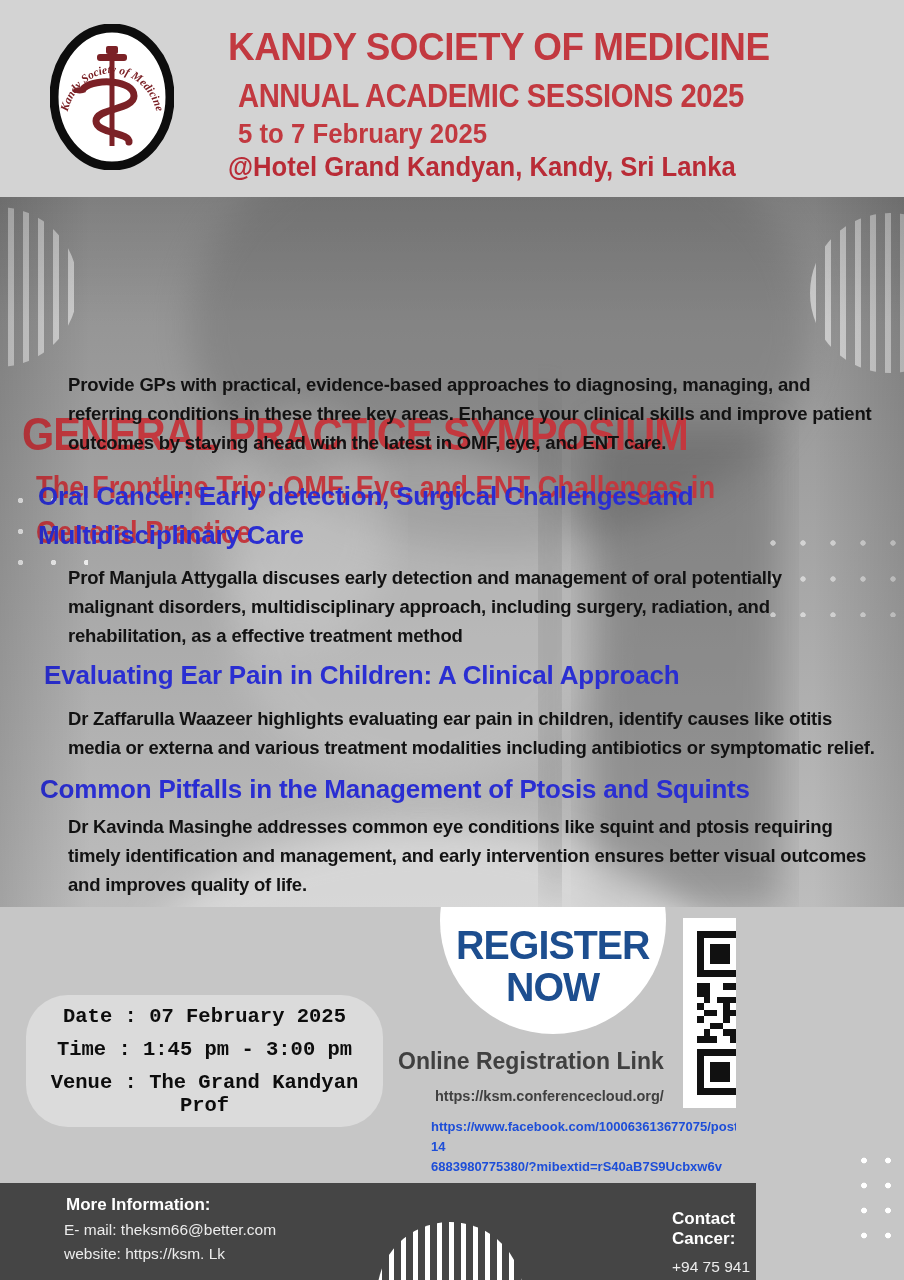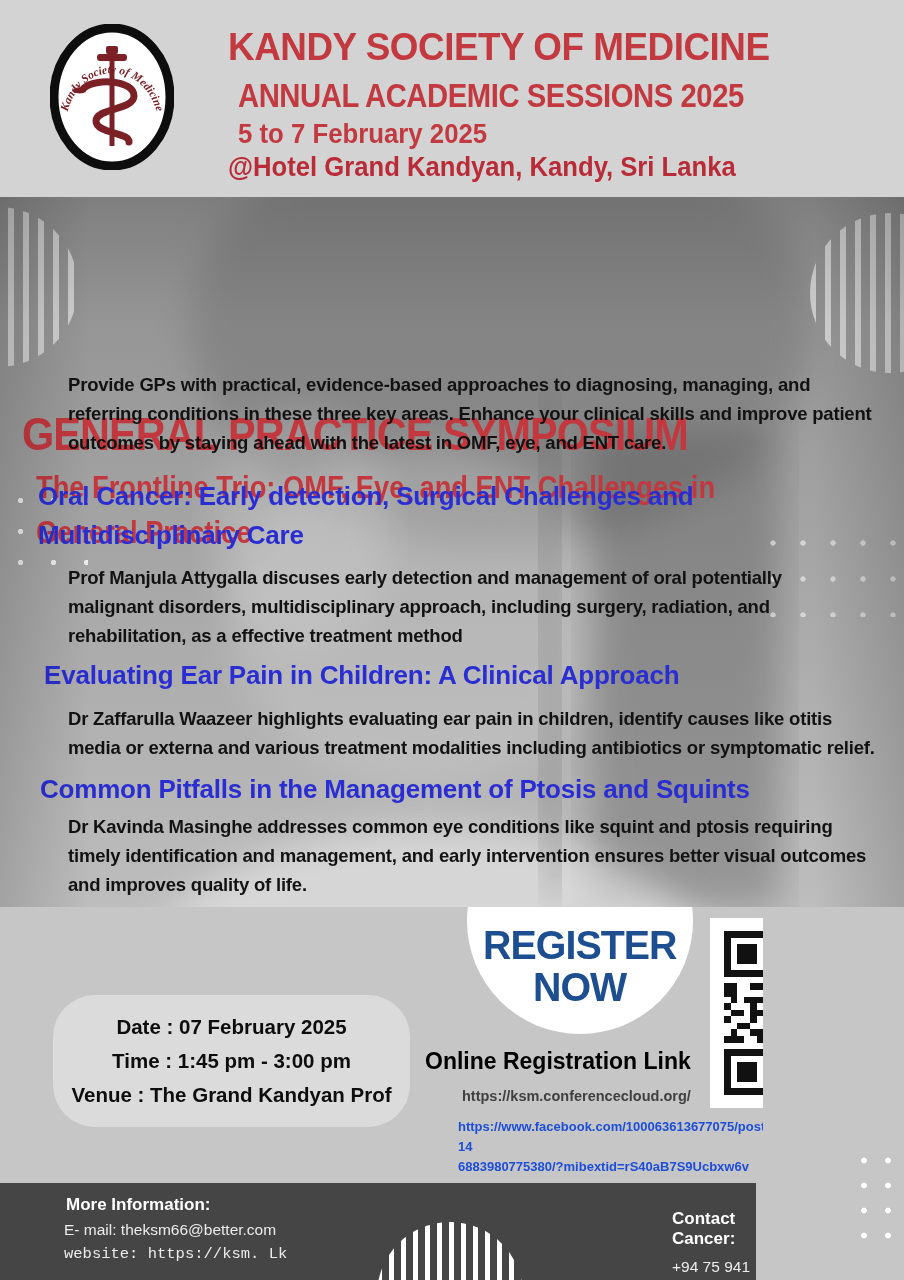--- a/index.html
+++ b/index.html
@@ -24,26 +24,26 @@
   .bodysec::after{content:"";position:absolute;inset:0;background:linear-gradient(90deg,rgba(0,0,0,.14),transparent 10%,transparent 90%,rgba(0,0,0,.14)),linear-gradient(180deg,rgba(0,0,0,.10),transparent 18%);pointer-events:none;}
   .headbg{position:absolute;inset:0;}
   .stripecircle{position:absolute;width:160px;height:160px;border-radius:50%;background:repeating-linear-gradient(90deg,rgba(255,255,255,.55) 0 6px,rgba(255,255,255,0) 6px 15px);}
   .dotgrid{position:absolute;background-image:radial-gradient(circle,rgba(255,255,255,.8) 2.4px,rgba(255,255,255,0) 3px);}
   .gp-title{position:absolute;left:22px;top:210px;font-size:46px;font-weight:800;color:#c3383e;letter-spacing:-1px;transform:scaleX(.90);transform-origin:left;white-space:nowrap;}
   .gp-subtitle{position:absolute;left:36px;top:268px;width:880px;font-size:31px;font-weight:800;color:#c3383e;line-height:45px;transform:scaleX(.88);transform-origin:left;}
   .para{position:absolute;color:#121212;font-weight:700;font-size:18.5px;line-height:29px;letter-spacing:-.2px;}
   .bluehead{position:absolute;color:var(--heading-blue);font-weight:800;font-size:26px;line-height:39px;letter-spacing:-.2px;}
 
   
-  .bottomsec{position:absolute;left:0;top:907px;width:736px;height:276px;background:#c6c6c6;overflow:hidden;margin-left:27px;}
+  .bottomsec{position:absolute;left:0;top:907px;width:736px;height:276px;background:#c6c6c6;overflow:hidden;}
   .regcircle{position:absolute;left:440px;top:-99px;width:226px;height:226px;border-radius:50%;background:#fff;display:flex;flex-direction:column;align-items:center;justify-content:flex-end;padding-bottom:26px;cursor:pointer;}
   .regcircle .l1,.regcircle .l2{color:var(--register-blue);font-weight:800;font-size:41px;line-height:42px;letter-spacing:-1px;transform:scaleX(.96);}
-  .datepill{position:absolute;left:26px;top:88px;width:357px;height:132px;background:#dbdbdb;border-radius:42px;display:flex;flex-direction:column;justify-content:center;gap:10px;}
+  .datepill{position:absolute;left:26px;top:88px;width:357px;height:132px;background:#dbdbdb;border-radius:42px;display:flex;flex-direction:column;justify-content:center;gap:10px;font-family:Liberation Mono, monospace;}
   .datepill div{text-align:center;font-size:20.5px;font-weight:800;color:#0d0d0d;}
-  .online-label{position:absolute;left:398px;top:141px;font-size:23px;font-weight:800;color:#000000;}
+  .online-label{position:absolute;left:398px;top:141px;font-size:23px;font-weight:800;color:#404040;}
   .link1{position:absolute;left:435px;top:181px;font-size:14.5px;font-weight:700;color:#404040;cursor:pointer;}
   .link2{position:absolute;left:431px;top:210px;width:330px;font-size:13px;font-weight:700;color:#1d4ed8;line-height:20px;word-break:break-all;cursor:pointer;}
   .qrbox{position:absolute;left:683px;top:11px;width:192px;height:190px;background:#fff;cursor:pointer;}
   .qrbox svg{position:absolute;left:14px;top:13px;width:164px;height:164px;}
 
   
   .footer{position:absolute;left:0;top:1183px;width:756px;height:97px;background:var(--footer-bg);overflow:hidden;}
   .f-label{position:absolute;font-size:17px;font-weight:800;color:#fff;}
   .f-text{position:absolute;font-size:15.5px;font-weight:400;color:#ececec;}
   .dome{position:absolute;left:377px;top:39px;width:146px;height:146px;border-radius:50%;background:repeating-linear-gradient(90deg,#fff 0 5px,rgba(255,255,255,0) 5px 12px);}
@@ -342,21 +342,21 @@
           <rect x="0" y="18" width="7" height="7" fill="#111"></rect>
           <rect x="1" y="19" width="5" height="5" fill="#fff"></rect>
           <rect x="2" y="20" width="3" height="3" fill="#111"></rect>
         </svg>
     </div>
   </div>
 
   <div class="footer">
     <div class="f-label" style="left:66px;top:12px;">More Information:</div>
     <div class="f-text" style="left:64px;top:38px;">E- mail: theksm66@better.com</div>
-    <div class="f-text" style="left:64px;top:62px;font-family:Liberation Mono, monospace;">website: https://ksm. Lk</div>
+    <div class="f-text" style="left:64px;top:62px;">website: https://ksm. Lk</div>
     <div class="dome"></div>
     <div class="f-label" style="left:672px;top:26px;">Contact Cancer:</div>
     <div class="f-text" style="left:672px;top:52px;margin-top:48px;">+94 81 220 1702</div>
     <div class="f-text" style="left:672px;top:75px;">+94 75 941 6924</div>
   </div>
 
   <div class="boundary-dots"></div>
 </div>
 
 </body></html>

